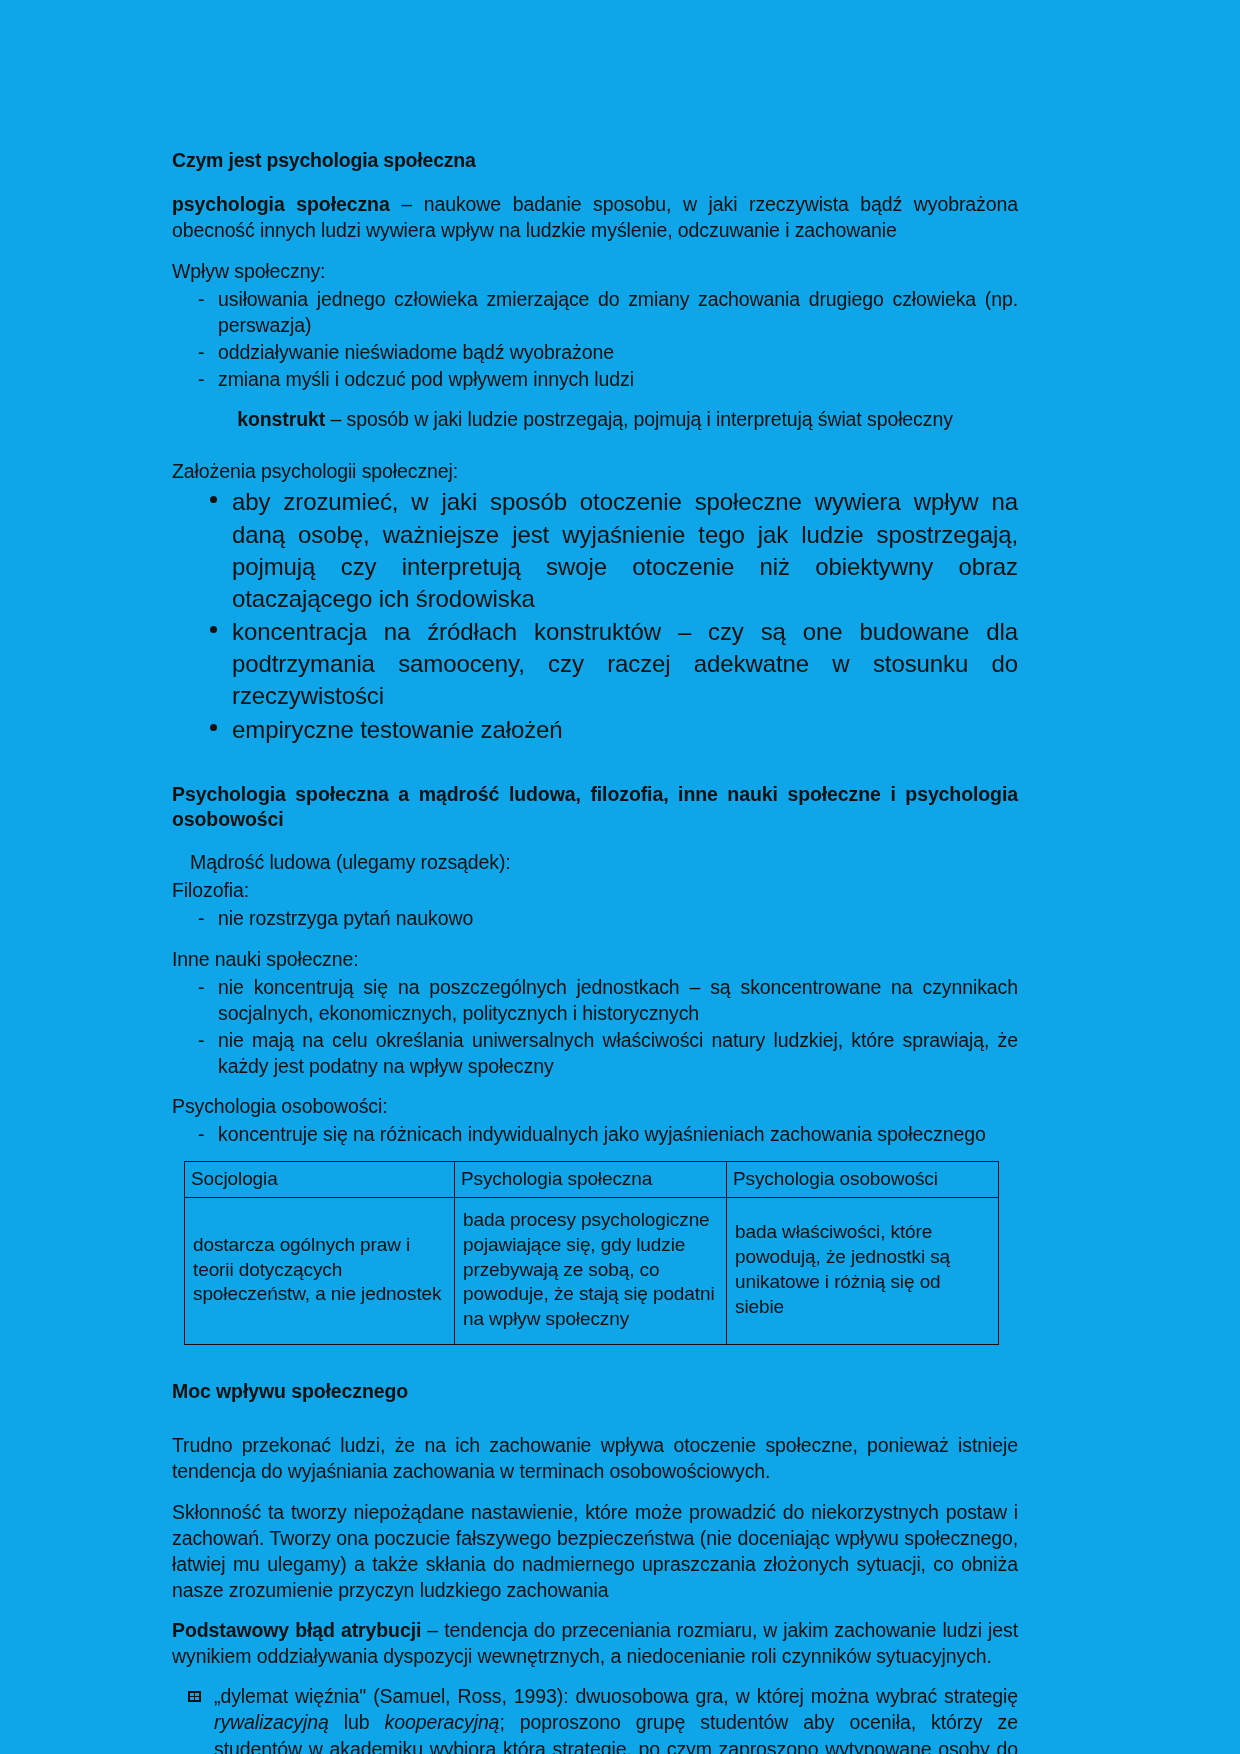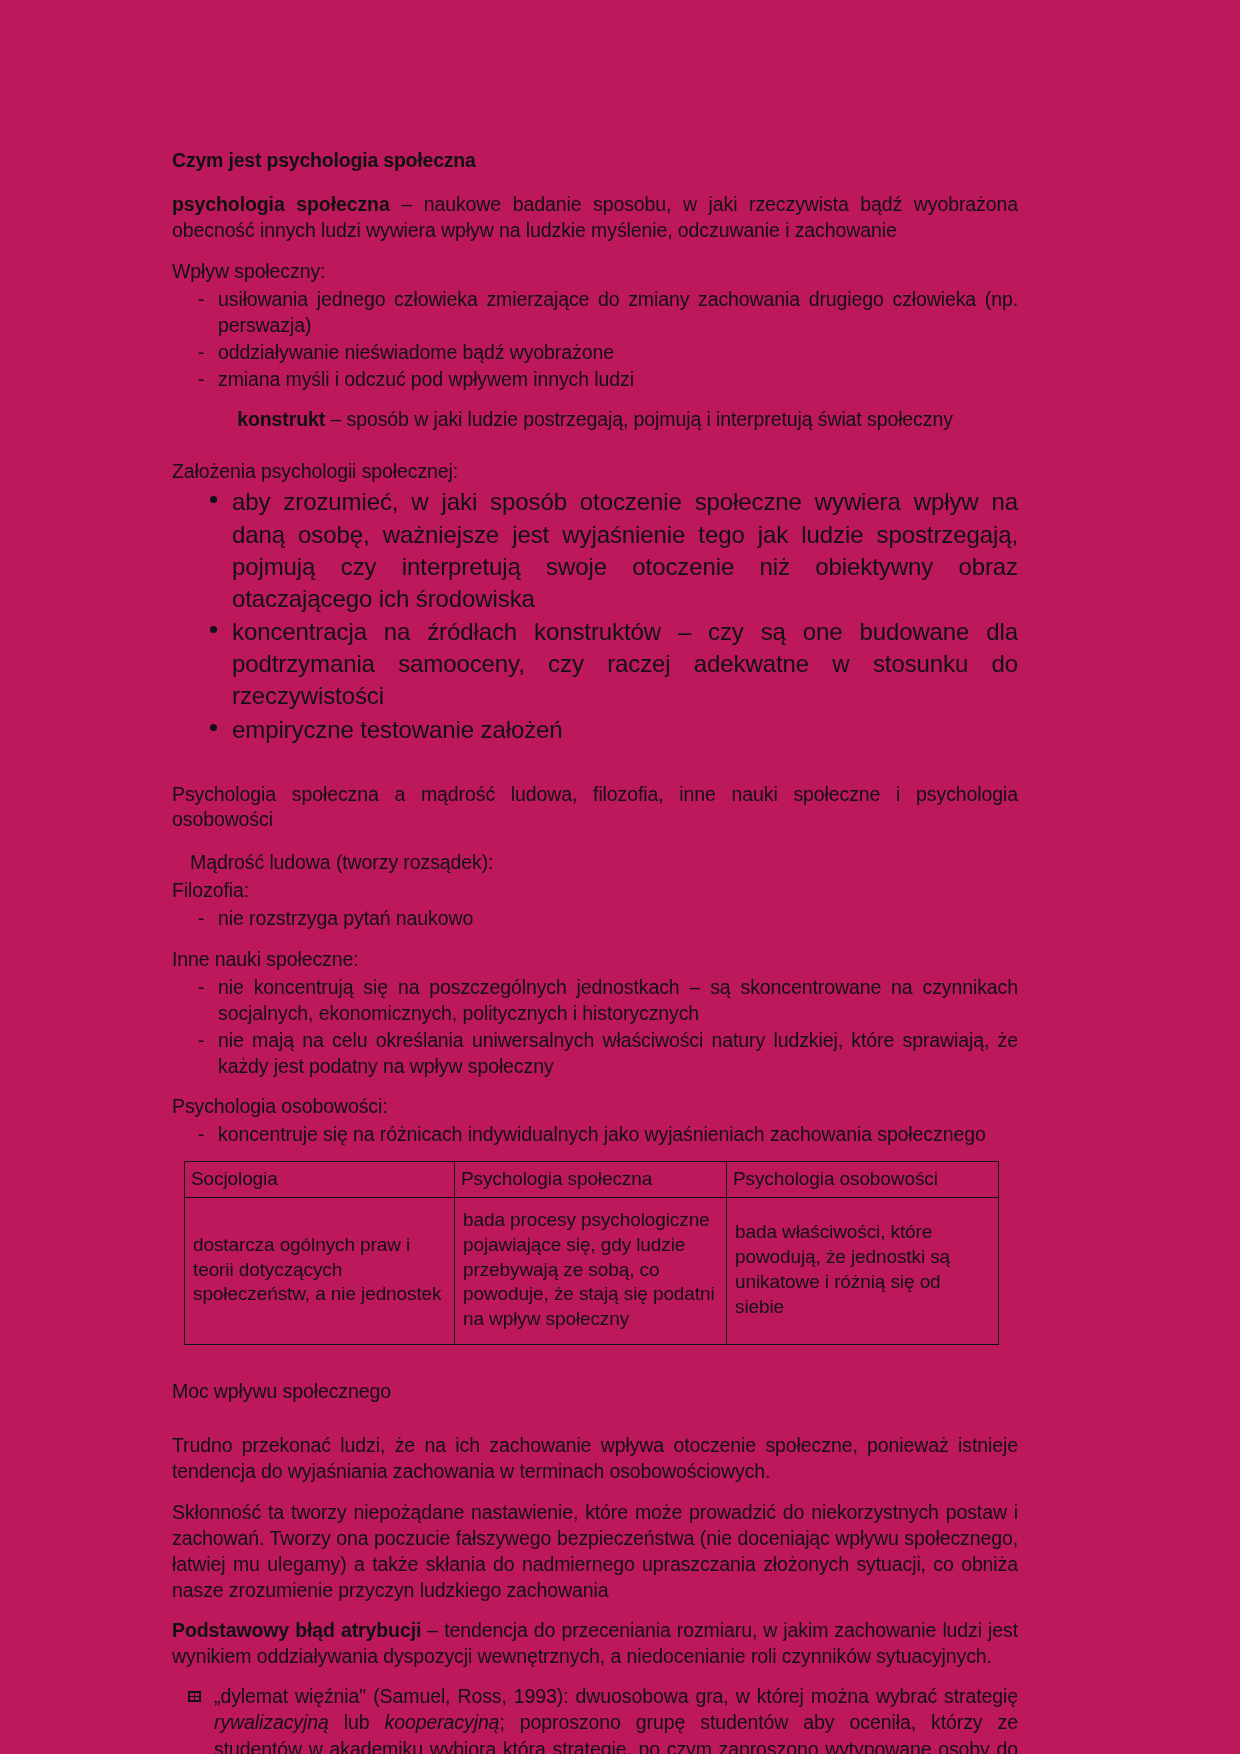--- a/index.html
+++ b/index.html
@@ -13,21 +13,21 @@
     font-family: "Liberation Sans", sans-serif;
     color: #111111;
     -webkit-font-smoothing: none;
   }
   .page {
     position: relative;
     width: 1240px;
     height: 1754px;
     box-sizing: border-box;
     padding: 148px 222px 0 172px;
-    background: #be185d;
+    background: #0ea5e9;
   }
   
   .h-bold {
     font-weight: bold;
     font-size: 19.5px;
     line-height: 1.30;
     margin: 0 0 18px 0;
     letter-spacing: -0.2px;
   }
   .para {
@@ -137,21 +137,21 @@
   table.cmp thead td { padding: 5px 6px; }
   table.cmp tbody td { padding: 10px 8px 12px 8px; }
   col.c1 { width: 270px; }
   col.c2 { width: 272px; }
   col.c3 { width: 272px; }
 
   .spacer-lg { height: 34px; }
   .spacer-md { height: 22px; }
   .spacer-sm { height: 12px; }
   .sec-head {
-    font-weight: normal;
+    font-weight: bold;
     font-size: 19.5px;
     line-height: 1.32;
     margin: 0 0 16px 0;
     letter-spacing: -0.1px;
   }
   .sec-head.wide { text-align: justify; }
 </style>
 </head>
 <body>
 
@@ -176,21 +176,21 @@
   <ul class="dot">
     <li>aby zrozumieć, w jaki sposób otoczenie społeczne wywiera wpływ na daną osobę, ważniejsze jest wyjaśnienie tego jak ludzie spostrzegają, pojmują czy interpretują swoje otoczenie niż obiektywny obraz otaczającego ich środowiska</li>
     <li>koncentracja na źródłach konstruktów – czy są one budowane dla podtrzymania samooceny, czy raczej adekwatne w stosunku do rzeczywistości</li>
     <li>empiryczne testowanie założeń</li>
   </ul>
 
   <div class="spacer-md"></div>
 
   <h2 class="sec-head wide">Psychologia społeczna a mądrość ludowa, filozofia, inne nauki społeczne i psychologia osobowości</h2>
 
-  <p class="lead-in indent">Mądrość ludowa (tworzy rozsądek):</p>
+  <p class="lead-in indent">Mądrość ludowa (ulegamy rozsądek):</p>
 
   <p class="lead-in">Filozofia:</p>
   <ul class="dash tight">
     <li>nie rozstrzyga pytań naukowo</li>
   </ul>
 
   <p class="lead-in">Inne nauki społeczne:</p>
   <ul class="dash">
     <li>nie koncentrują się na poszczególnych jednostkach – są skoncentrowane na czynnikach socjalnych, ekonomicznych, politycznych i historycznych</li>
     <li>nie mają na celu określania uniwersalnych właściwości natury ludzkiej, które sprawiają, że każdy jest podatny na wpływ społeczny</li>

